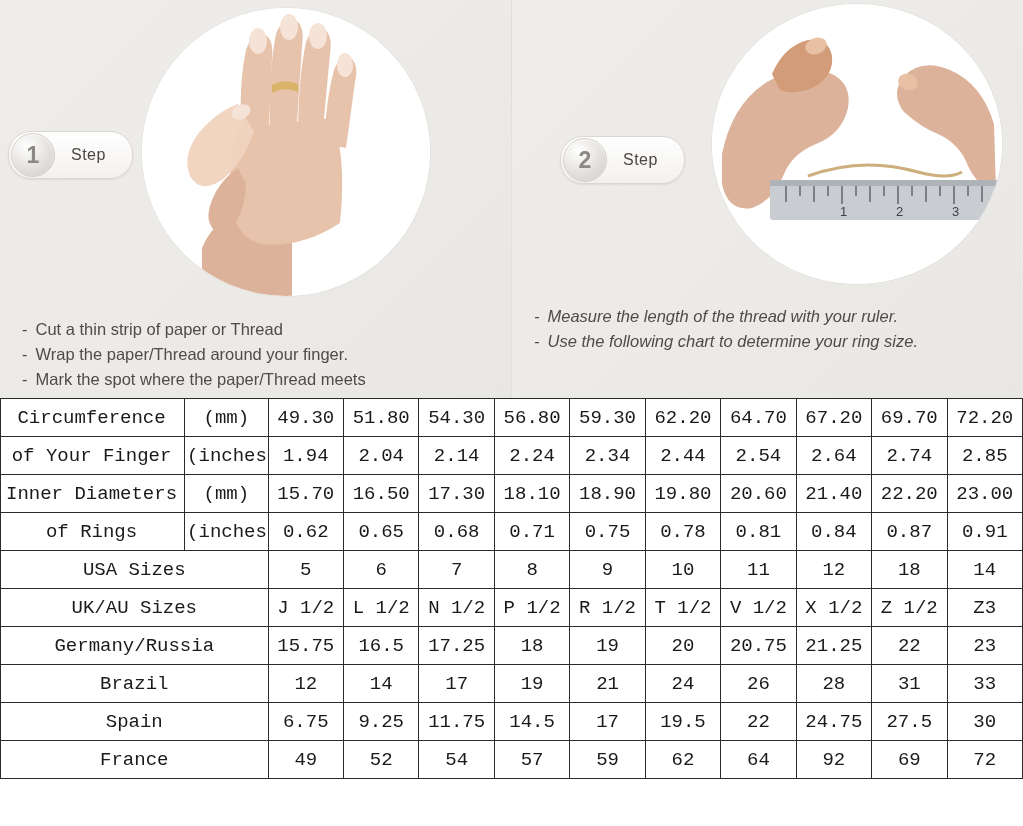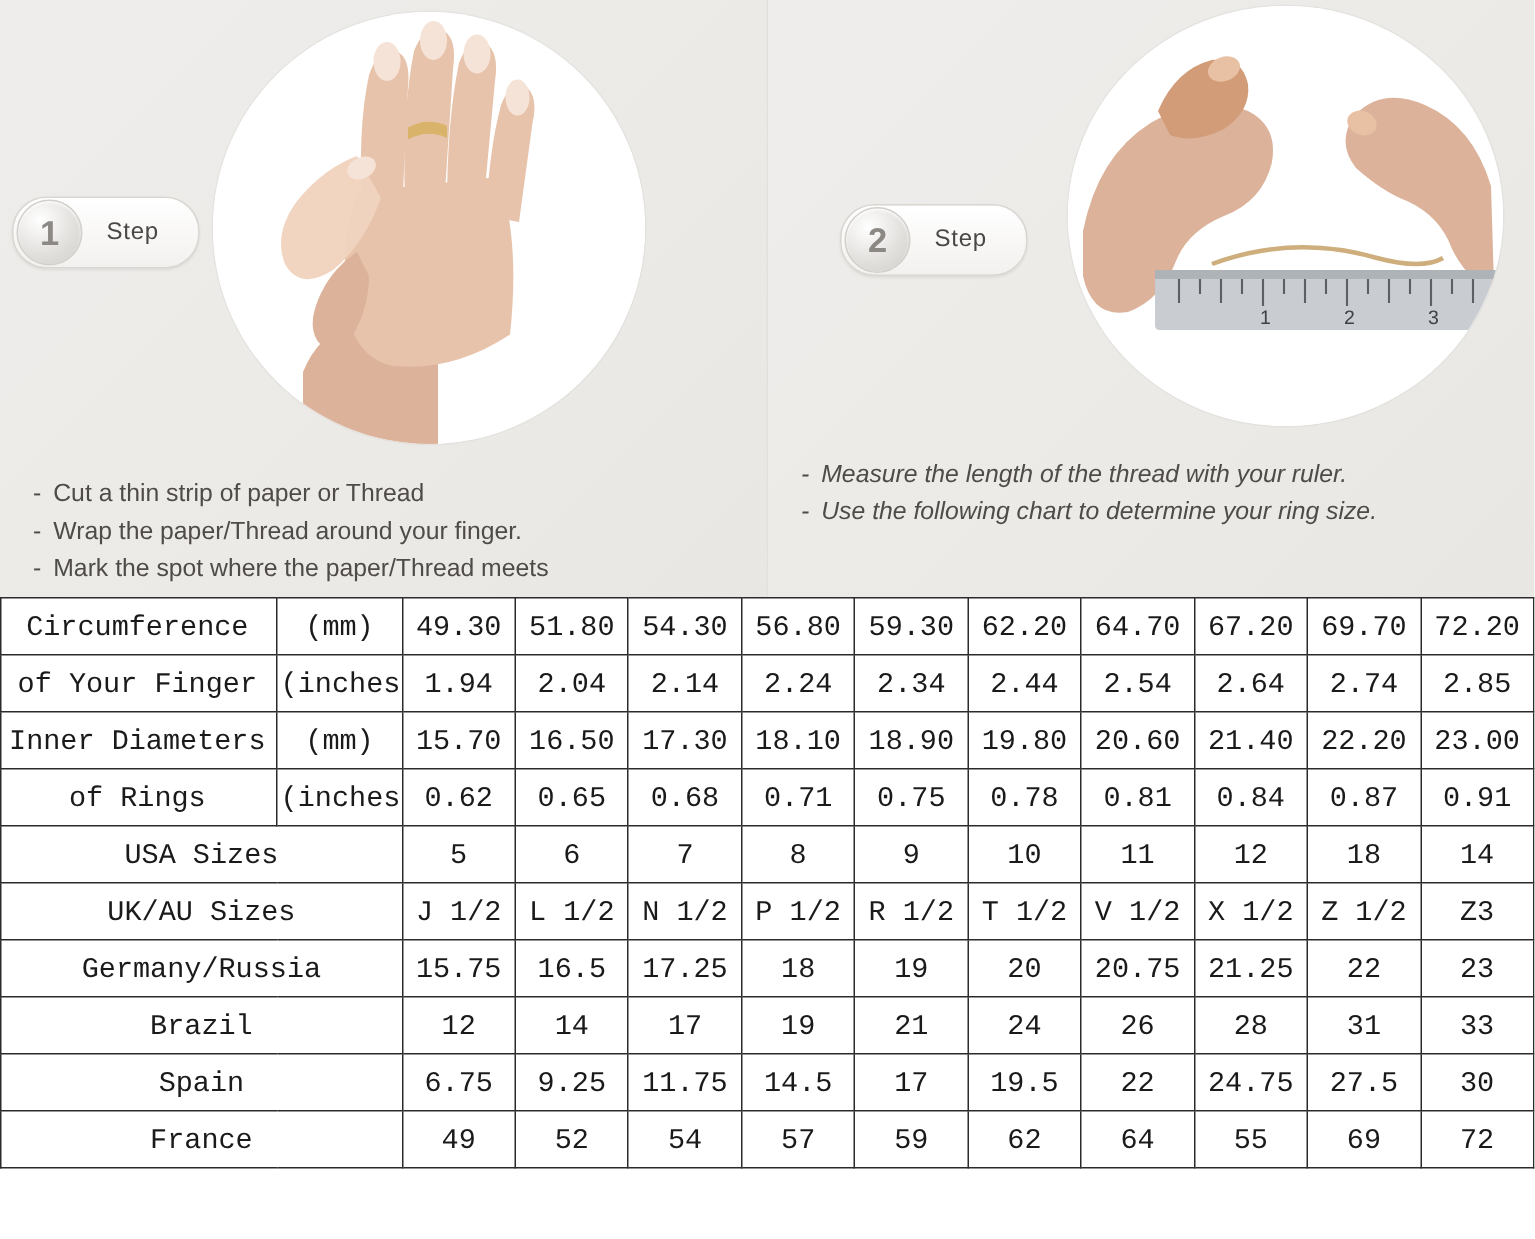--- a/index.html
+++ b/index.html
@@ -435,21 +435,21 @@
 
         <tr>
           <td class="rowlabel" colspan="2">France</td>
           <td>49</td>
           <td>52</td>
           <td>54</td>
           <td>57</td>
           <td>59</td>
           <td>62</td>
           <td>64</td>
-          <td>55</td>
+          <td>92</td>
           <td>69</td>
           <td>72</td>
         </tr>
 
       </tbody>
     </table>
   </div>
 </div>
 
 </body></html>

